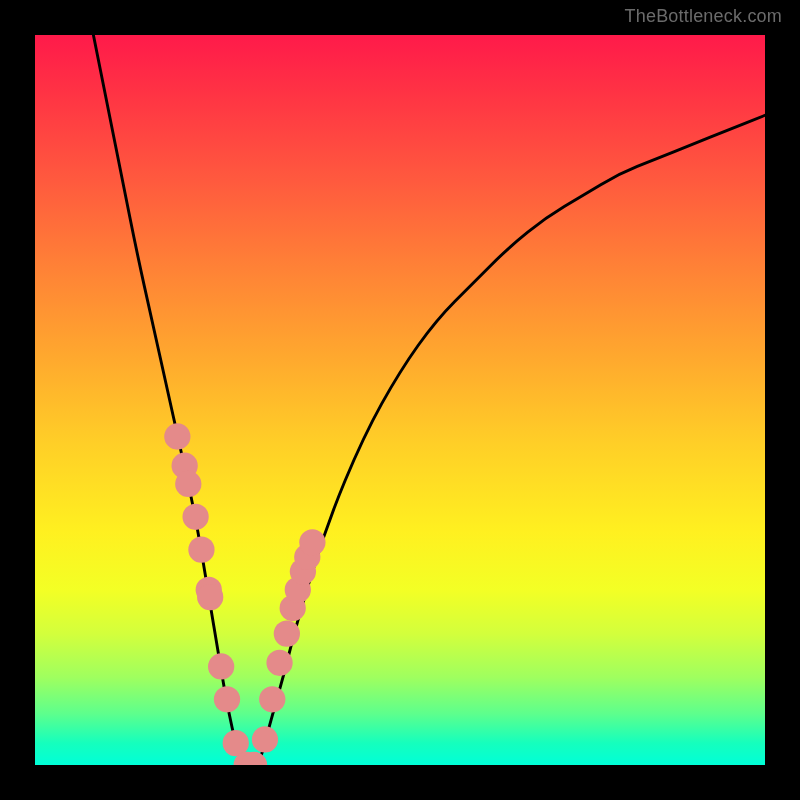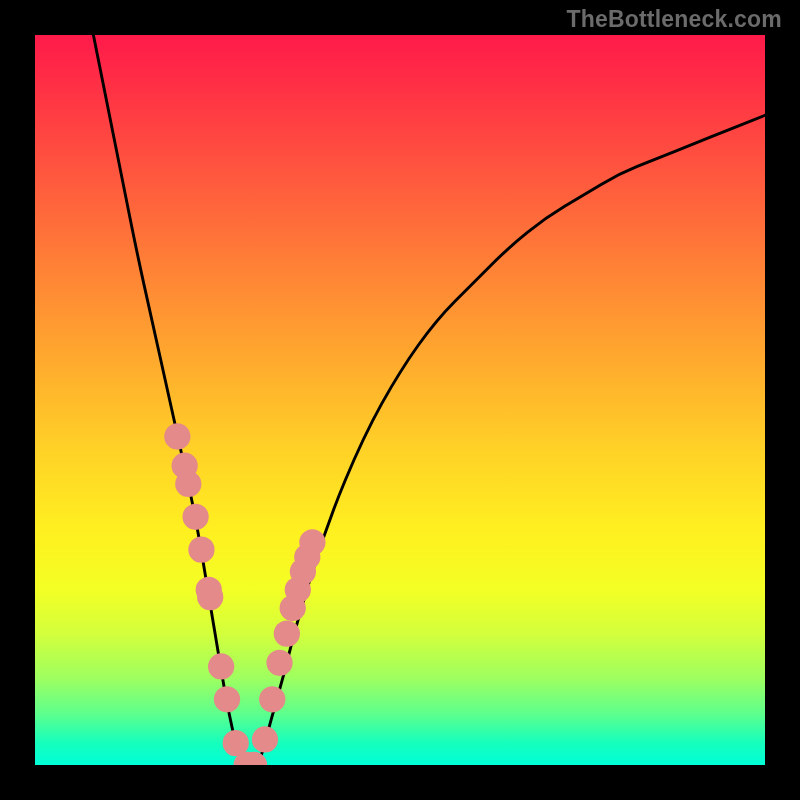--- a/index.html
+++ b/index.html
@@ -39,23 +39,23 @@
       #5dff8d 93%,
       #15ffbd 97%,
       #00ffd8 100%
     );
   }
   .watermark {
     position: absolute;
     top: 6px;
     right: 18px;
     color: #6b6b6b;
-    font-size: 23px;
+    font-size: 18px;
     letter-spacing: 0.2px;
-    font-weight: 700;
+    font-weight: 400;
   }
   svg.curve {
     position: absolute;
     left: 0;
     top: 0;
     width: 730px;
     height: 730px;
   }
 </style>
 </head>

